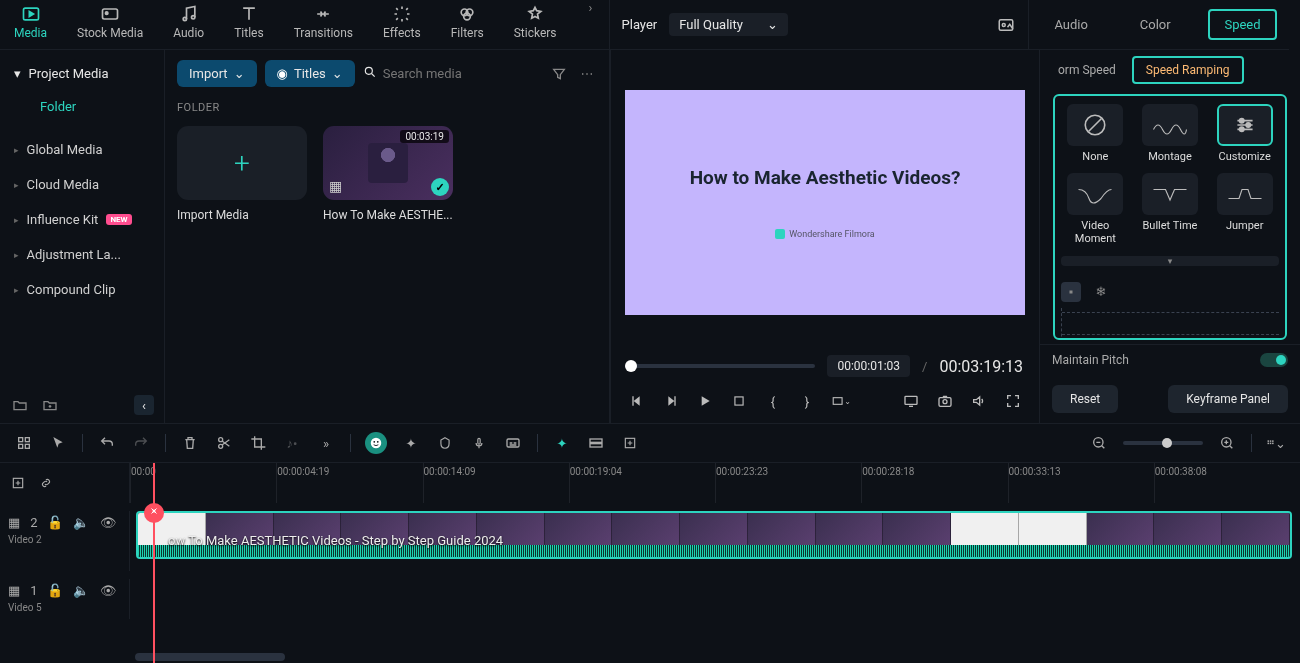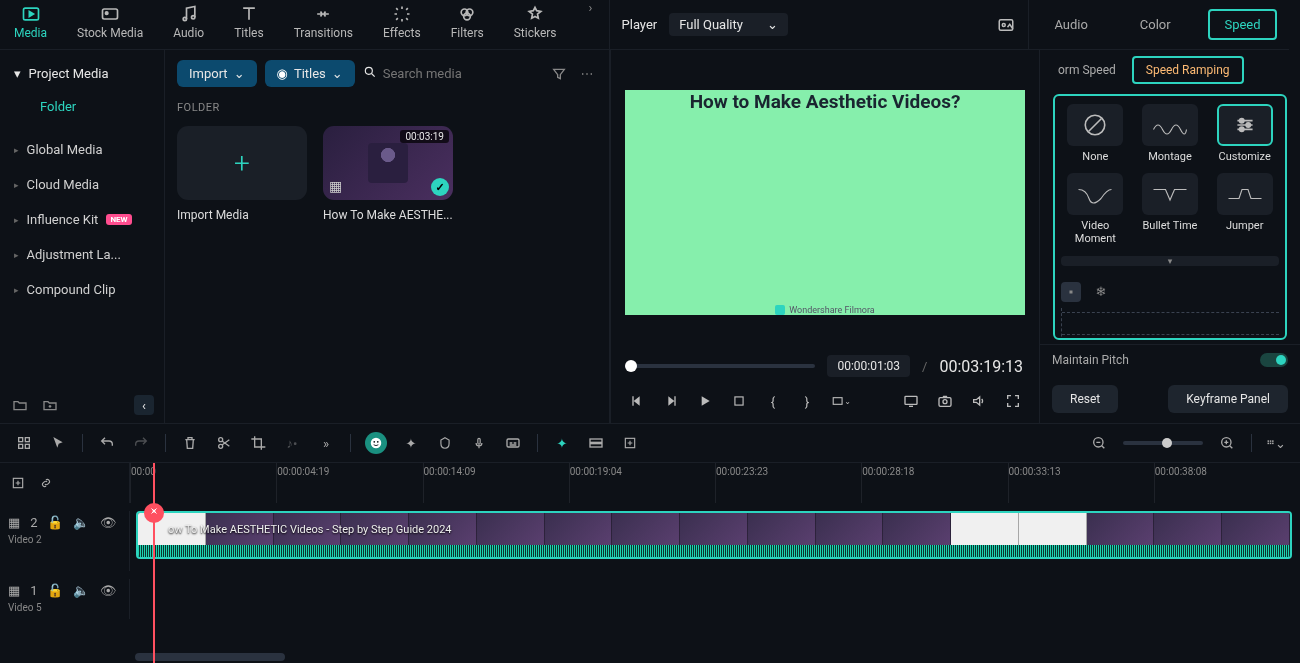--- a/index.html
+++ b/index.html
@@ -38,21 +38,21 @@
 .media-grid{display:flex;gap:16px}
 .media-card{width:130px;display:flex;flex-direction:column;gap:8px}
 .media-thumb{width:130px;height:74px;background:#1a1f27;border-radius:11px;display:flex;align-items:center;justify-content:center;position:relative}
 .plus-sign{font-size:28px;color:#2dd4bf;font-weight:300}
 .thumb-vid{background:linear-gradient(135deg,#2a1f3f,#4a2f5f);display:flex;align-items:center;justify-content:center;position:relative}
 .dur-badge{position:absolute;top:4px;right:4px;background:rgba(0,0,0,0.7);padding:1px 5px;border-radius:3px;font-size:10px}
 .check-badge{position:absolute;bottom:4px;right:4px;width:18px;height:18px;background:#2dd4bf;border-radius:50%;display:flex;align-items:center;justify-content:center;color:#000;font-size:11px;font-weight:700}
 .frame-icon{position:absolute;bottom:6px;left:6px;color:#ccc;font-size:14px}
 .media-caption{font-size:12px;color:#ddd;white-space:nowrap;overflow:hidden;text-overflow:ellipsis}
 .player-viewport{flex:1;display:flex;align-items:center;justify-content:center;padding:12px}
-.preview-canvas{width:100%;max-width:400px;aspect-ratio:16/9;background:#86efac;display:flex;flex-direction:column;align-items:center;justify-content:space-between;gap:40px;color:#1a2530;font-weight:700;font-size:19px}
+.preview-canvas{width:100%;max-width:400px;aspect-ratio:16/9;background:#c4b5fd;display:flex;flex-direction:column;align-items:center;justify-content:center;gap:40px;color:#1a2530;font-weight:700;font-size:19px}
 .wm{font-size:9px;color:#556;font-weight:400;display:flex;align-items:center;gap:4px}
 .player-scrub{display:flex;align-items:center;gap:12px;padding:0 16px 8px}
 .scrub-track{flex:1;height:4px;background:#2a323f;border-radius:2px;position:relative}
 .scrub-thumb{position:absolute;left:2%;top:50%;transform:translate(-50%,-50%);width:12px;height:12px;background:#fff;border-radius:50%}
 .time-chip{background:#1a1f27;padding:4px 10px;border-radius:4px;font-size:12px}
 .time-sep{color:#666}
 .player-controls{display:flex;align-items:center;gap:14px;padding:6px 16px 12px;justify-content:center}
 .pc-btn{width:20px;height:20px;display:flex;align-items:center;justify-content:center;cursor:pointer;color:#bbb}
 .pc-spacer{flex:1}
 .right-panel{width:260px;display:flex;flex-direction:column}
@@ -92,21 +92,21 @@
 .track-row{display:flex;height:60px;margin-top:8px}
 .track-info{width:130px;border-right:1px solid #1a1f27;display:flex;flex-direction:column;padding:4px 8px}
 .track-icons{display:flex;gap:10px;align-items:center;color:#aaa}
 .track-label{font-size:10px;color:#888;margin-top:4px}
 .track-content{flex:1;position:relative;padding:2px 8px 2px 2px}
 .clip{position:absolute;left:6px;right:8px;top:0;height:48px;border:2px solid #2dd4bf;border-radius:4px;background:#1a3540;overflow:hidden}
 .clip-frames{height:32px;display:flex}
 .clip-frame{flex:1;background:linear-gradient(135deg,#3a2f4f,#5a3f6f);border-right:1px solid rgba(0,0,0,0.3)}
 .clip-frame.white{background:#f0f0f0}
 .clip-wave{height:14px;background:repeating-linear-gradient(90deg,#1dd4af 0,#1dd4af 1px,#0a3530 1px,#0a3530 2px)}
-.clip-title{position:absolute;left:30px;top:10px;font-size:11px;color:#eee;text-shadow:0 1px 2px #000}
+.clip-title{position:absolute;left:30px;top:20px;font-size:13px;color:#eee;text-shadow:0 1px 2px #000}
 .hscroll{position:absolute;bottom:2px;left:135px;right:8px;height:8px}
 .hscroll-thumb{position:absolute;left:0;width:150px;height:8px;background:#2a323f;border-radius:4px}
 .snap-icon{width:22px;height:22px;background:#1a9080;border-radius:50%;display:flex;align-items:center;justify-content:center;color:#fff}
 .silh{width:40px;height:40px;background:radial-gradient(circle at 50% 30%,#6a5a8a 20%,transparent 21%),#2a1f3f;border-radius:4px}
 </style>
 </head>
 <body>
 
 <div class="top-row">
   <div class="main-tabs">

